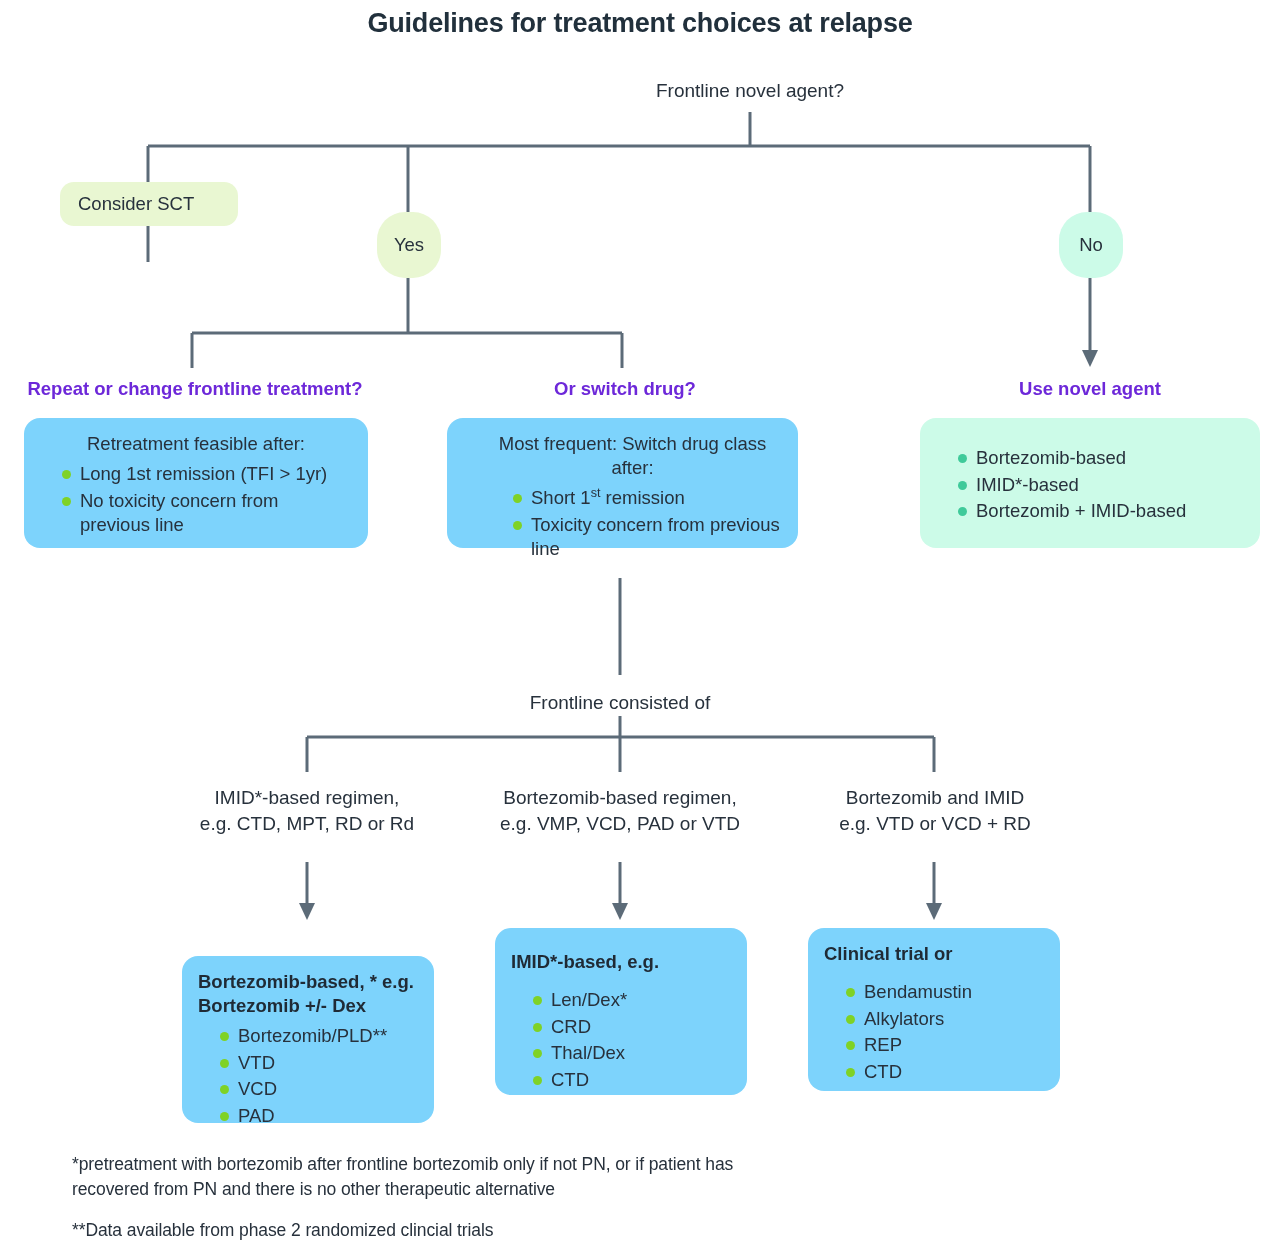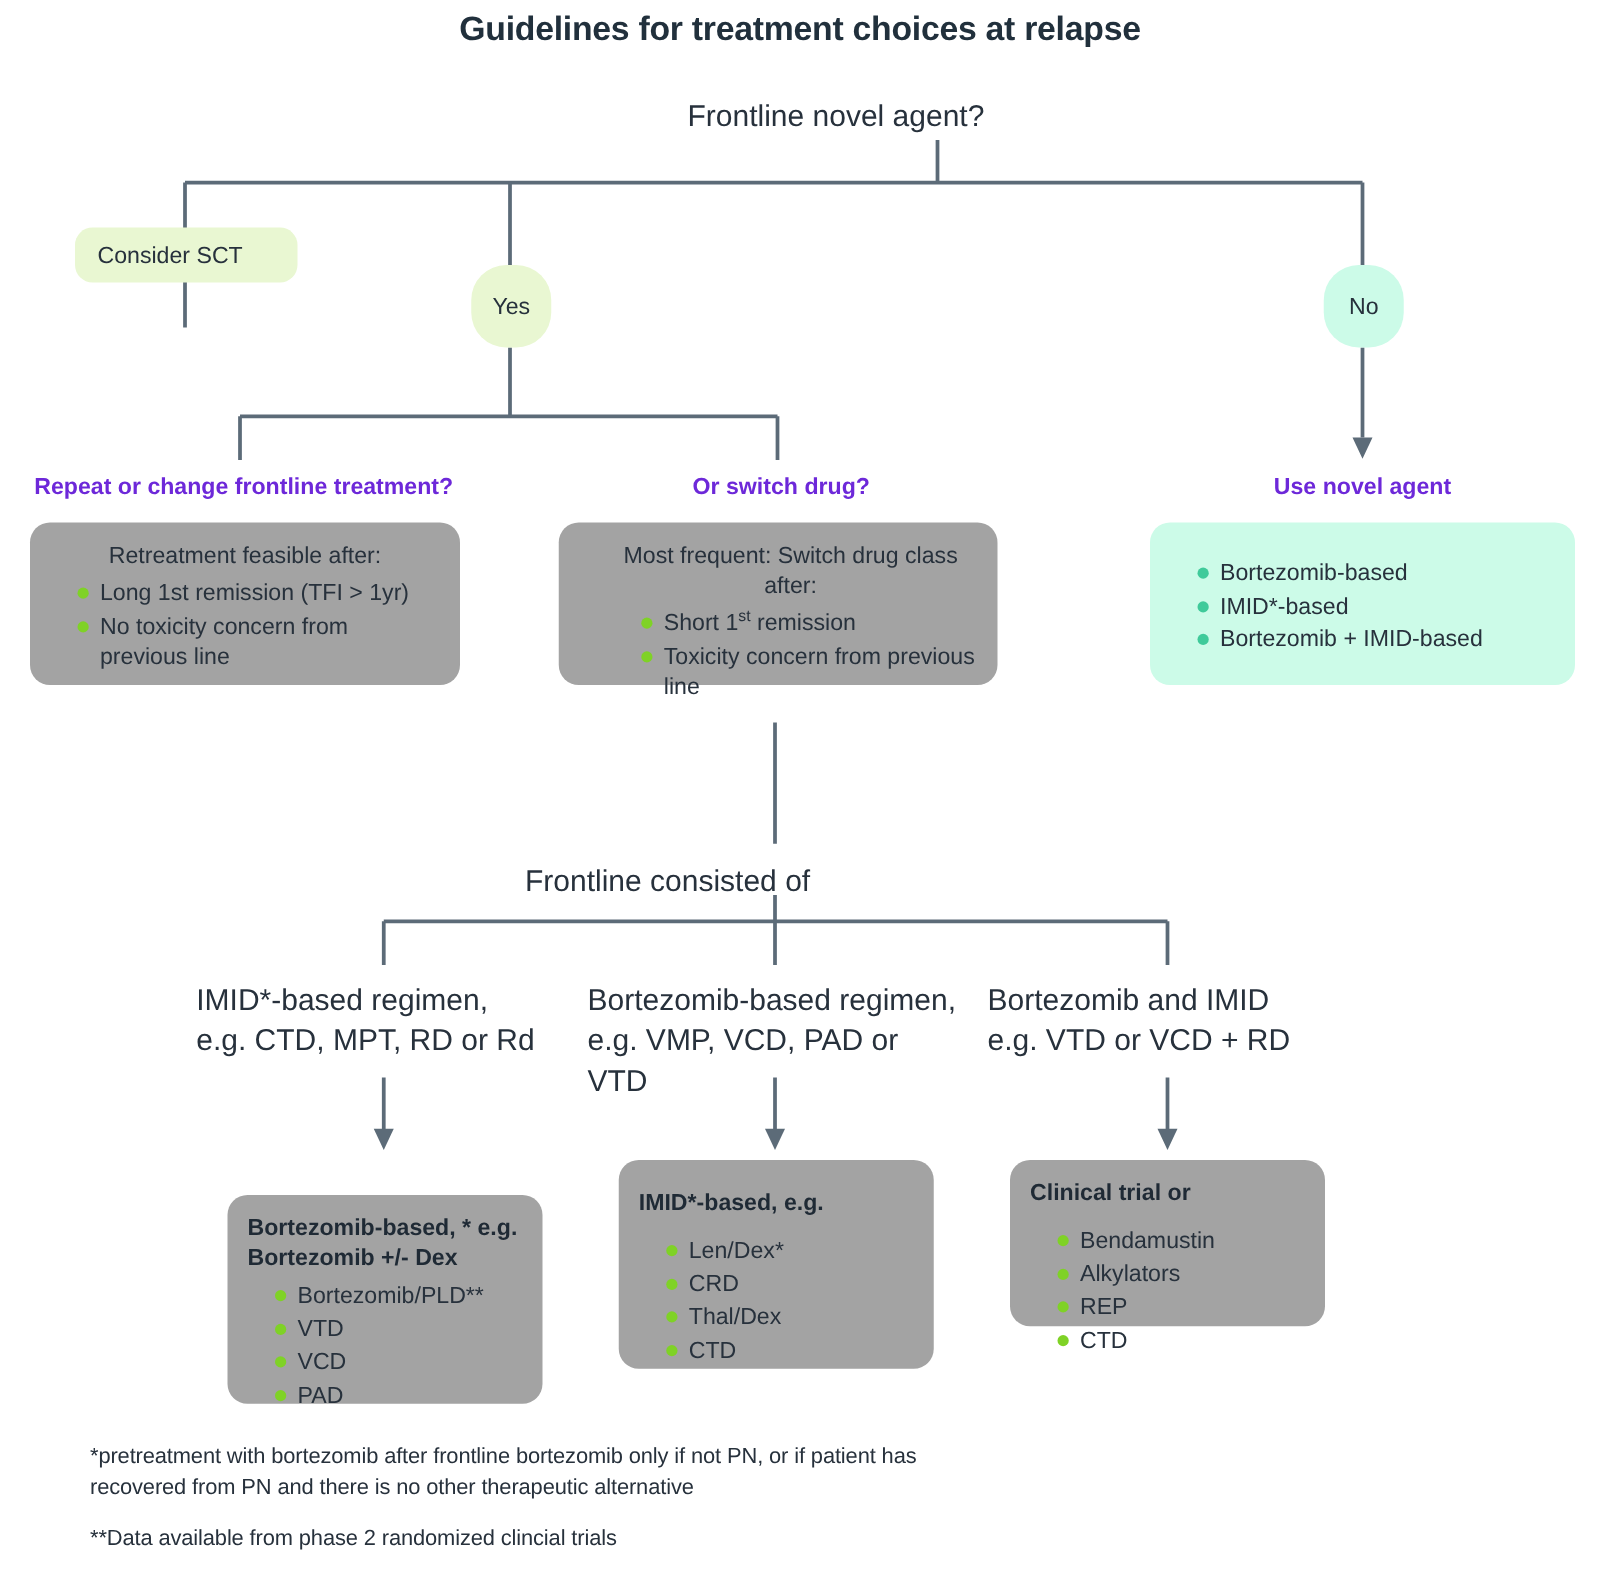--- a/index.html
+++ b/index.html
@@ -25,23 +25,23 @@
     position: absolute;
     left: 0; top: 8px; width: 1280px;
     text-align: center;
     font-size: 27px;
     font-weight: bold;
     letter-spacing: -0.2px;
     color: #21303c;
   }
   .plain-label {
     position: absolute;
-    font-size: 24px;
-    color: #27313c;
-    text-align: left;
+    font-size: 19px;
+    color: #27313c;
+    text-align: center;
     line-height: 1.35;
     white-space: pre-line;
   }
   .section-head {
     position: absolute;
     font-size: 18.5px;
     font-weight: bold;
     color: #6d28d9;
     text-align: center;
   }
@@ -71,21 +71,21 @@
     display: flex;
     align-items: center;
     justify-content: center;
     font-size: 18.5px;
     color: #27313c;
   }
   .bubble.mint { background: #ccfbe8; }
 
   .card {
     position: absolute;
-    background: #a3a3a3;
+    background: #7dd3fc;
     border-radius: 16px;
     padding: 14px 16px 16px 16px;
   }
   .card.mint { background: #ccfbe8; }
 
   .card-head {
     font-size: 18.5px;
     color: #27313c;
     margin-bottom: 6px;
     line-height: 1.3;
@@ -233,21 +233,21 @@
   <div class="card" style="left:495px; top:928px; width:252px; height:167px; padding-top:22px;">
     <div class="card-head bold" style="margin-bottom:14px;">IMID*-based, e.g.</div>
     <ul class="bullets indent-sm">
       <li>Len/Dex*</li>
       <li>CRD</li>
       <li>Thal/Dex</li>
       <li>CTD</li>
     </ul>
   </div>
 
-  <div class="card" style="left:808px; top:928px; width:252px; height:133px; ">
+  <div class="card" style="left:808px; top:928px; width:252px; height:163px; ">
     <div class="card-head bold" style="margin-bottom:14px;">Clinical trial or</div>
     <ul class="bullets indent-sm">
       <li>Bendamustin</li>
       <li>Alkylators</li>
       <li>REP</li>
       <li>CTD</li>
     </ul>
   </div>
 
   <div class="footnote" style="left:72px; top:1152px; width:720px;">*pretreatment with bortezomib after frontline bortezomib only if not PN, or if patient has recovered from PN and there is no other therapeutic alternative</div>

